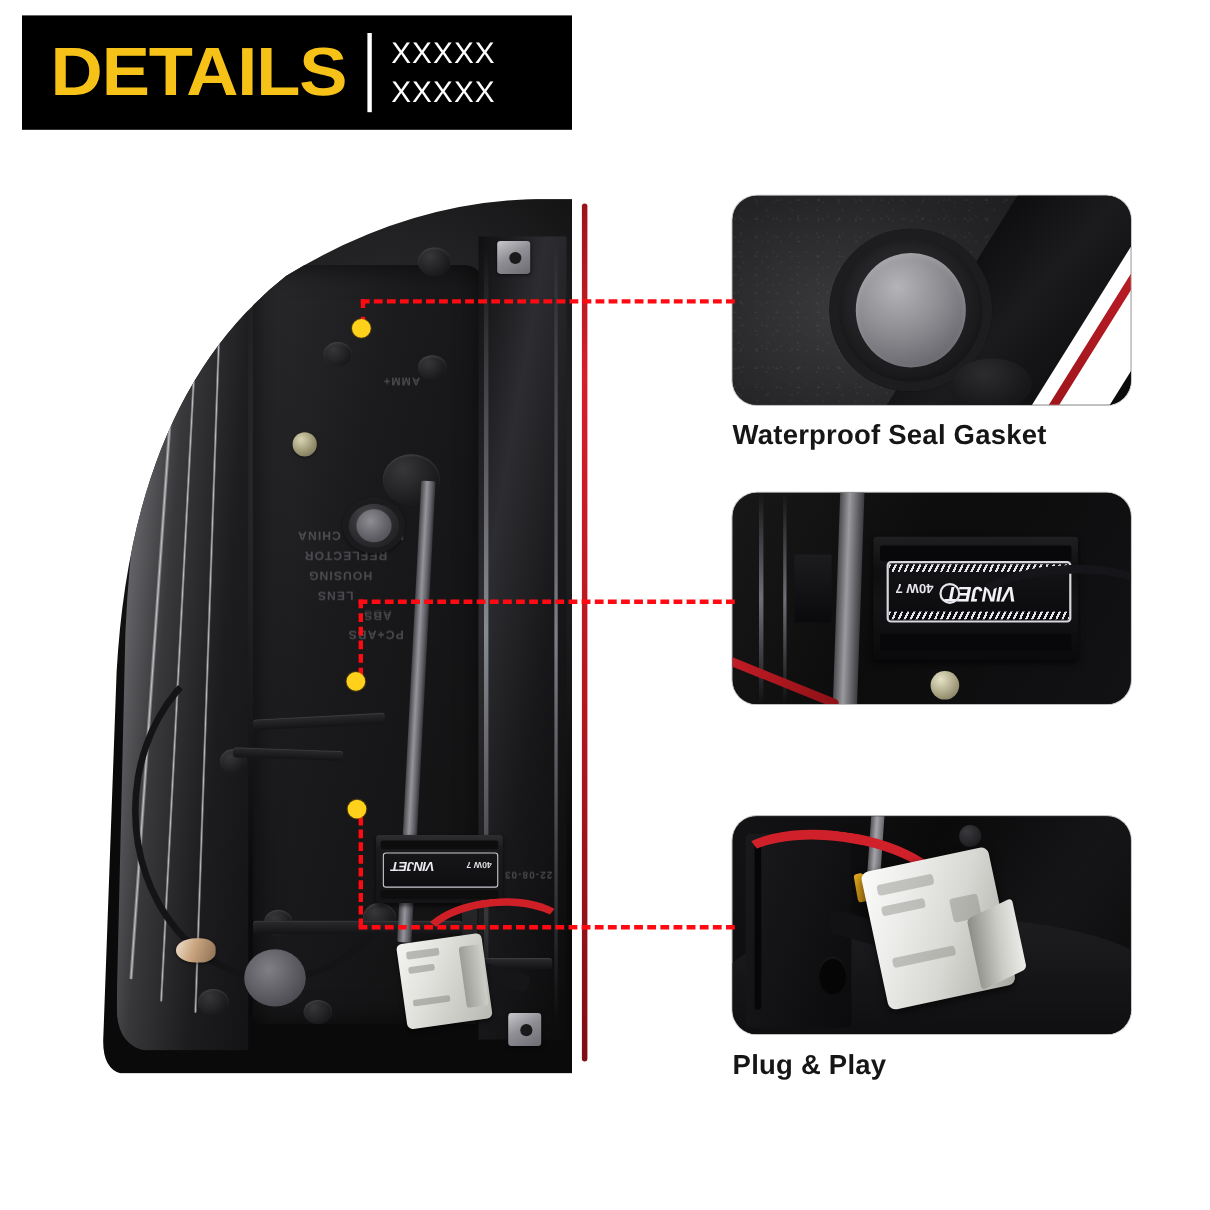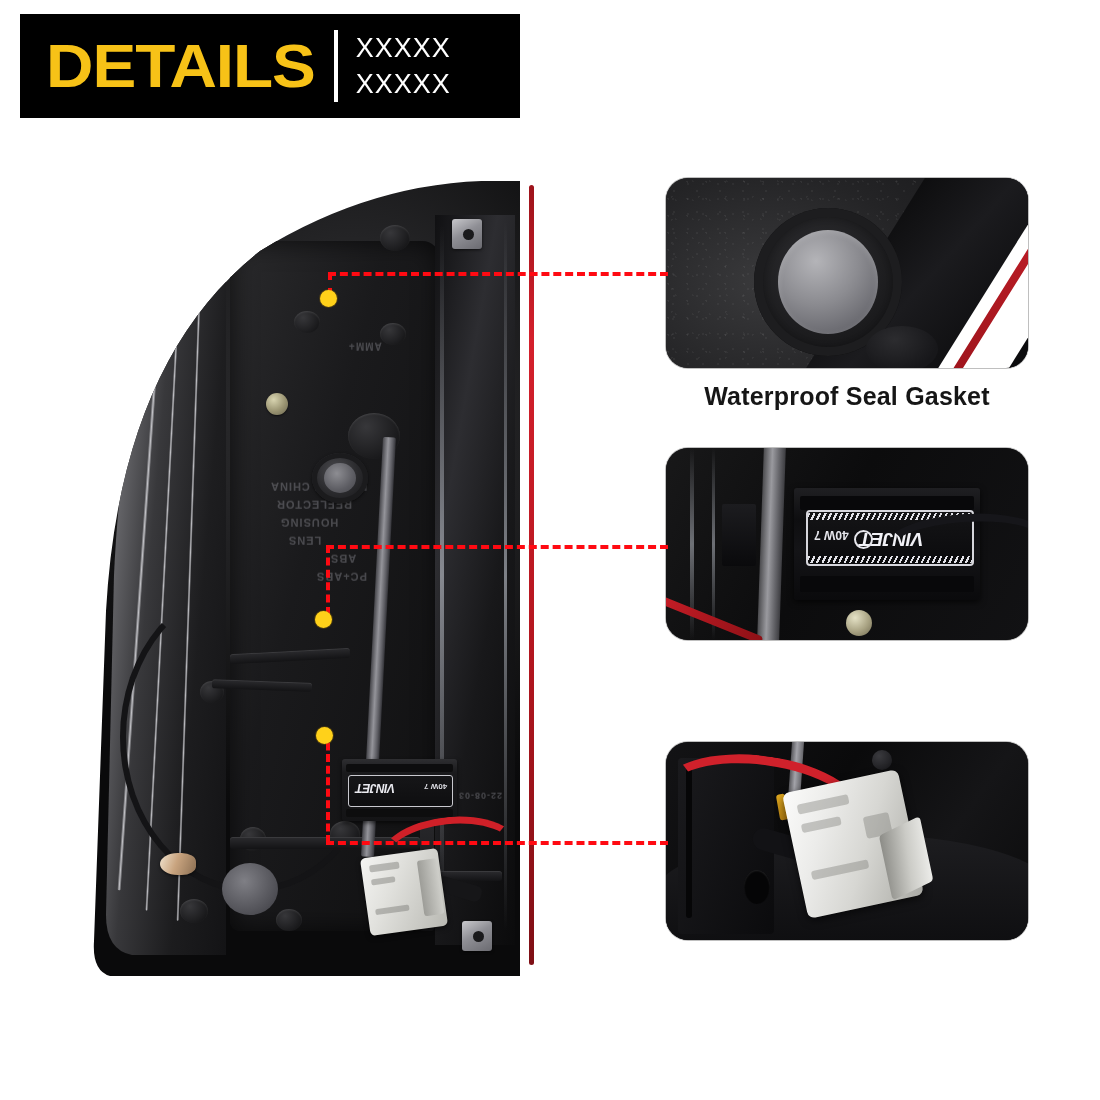--- a/index.html
+++ b/index.html
@@ -356,21 +356,20 @@
   .callout-frame {
     width: 100%;
     border-radius: 22px;
     overflow: hidden;
     background: #111113;
     box-shadow: 0 0 0 1px rgba(0,0,0,.25);
     position: relative;
   }
   .callout-caption {
     margin-top: 14px;
-    text-align: center;
     font-size: 25px;
     font-weight: bold;
     color: #161616;
     letter-spacing: .2px;
   }
 
   
   .z1 {
     position: absolute; inset: 0;
     background:
@@ -795,13 +794,14 @@
       <div class="z3-plug">
         <div class="z3-plug-body"></div>
         <div class="z3-plug-slot" style="left:12px;top:14px;width:52px;height:10px;"></div>
         <div class="z3-plug-slot" style="left:12px;top:34px;width:40px;height:9px;"></div>
         <div class="z3-plug-slot" style="left:12px;top:82px;width:58px;height:9px;"></div>
         <div class="z3-plug-slot" style="left:74px;top:40px;width:26px;height:22px;"></div>
         <div class="z3-plug-mouth"></div>
       </div>
     </div>
   </div>
+  <div class="callout-caption">Plug &amp; Play</div>
 </div>
 
 </body></html>

